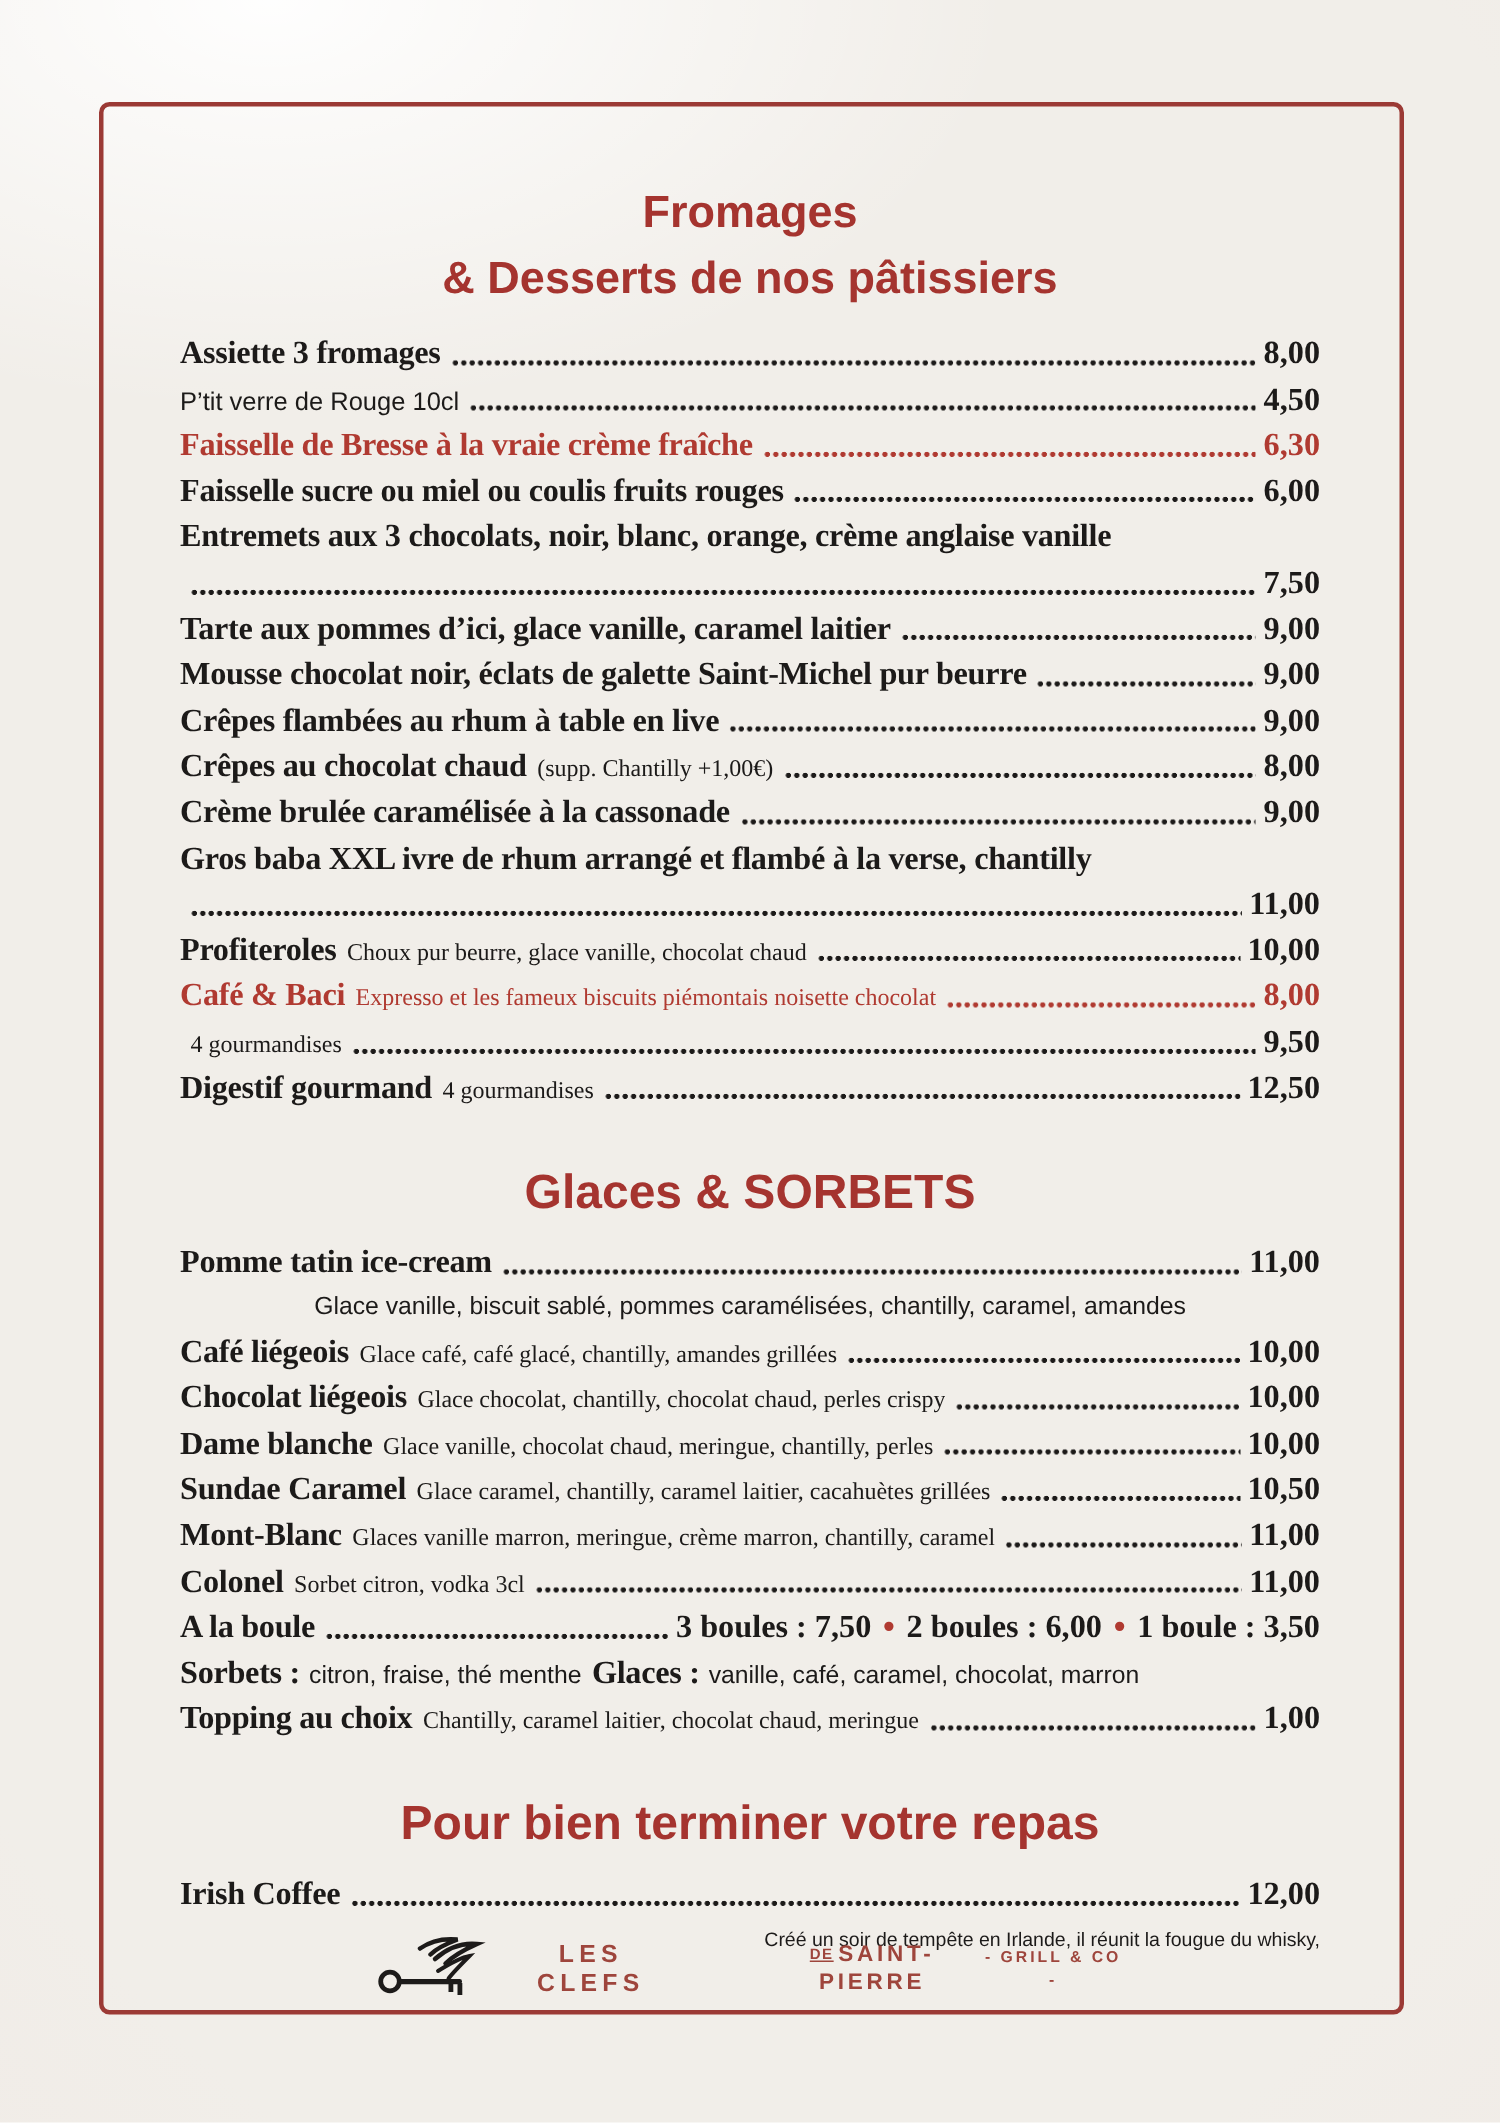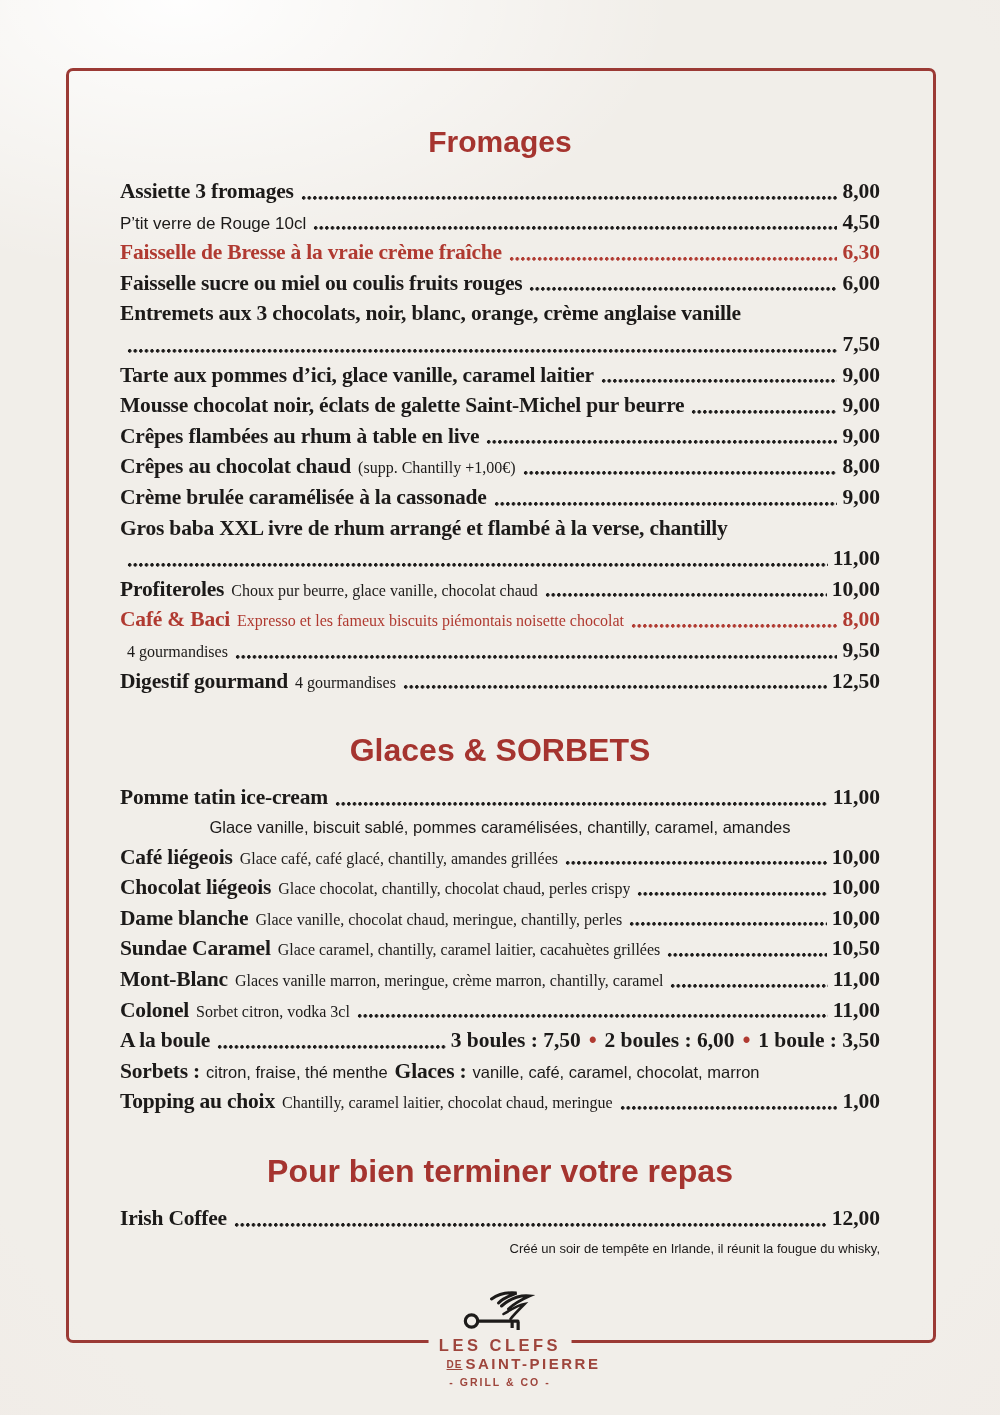--- a/index.html
+++ b/index.html
@@ -15,23 +15,23 @@
       radial-gradient(ellipse 900px 500px at 18% 0%, rgba(255,255,255,0.95) 0%, rgba(255,255,255,0) 55%),
       radial-gradient(ellipse 1200px 1600px at 50% 45%, var(--paper) 55%, #f0e6e2 100%);
   }
   #frame{
     position:absolute;left:66px;top:68px;width:870px;height:1275px;
     box-sizing:border-box;
     border:3px solid var(--border-red);
     border-radius:7px;
   }
   #content{
-    position:absolute;left:66px;top:84px;width:870px;
+    position:absolute;left:66px;top:68px;width:870px;
     box-sizing:border-box;
-    padding:36px 56px 0 54px;
+    padding:52px 56px 0 54px;
     color:var(--ink);
   }
   .title-line{
     text-align:center;color:var(--red-header);
     font-family:"Liberation Sans",sans-serif;
     font-weight:700;font-size:30px;line-height:44px;
     letter-spacing:0px;
   }
   .title-block{margin-bottom:12px;}
   .section-header{
@@ -83,21 +83,21 @@
     font-family:"Liberation Serif","DejaVu Serif",serif;
     font-weight:700;font-size:21.5px;letter-spacing:-0.2px;
   }
   .parts-text{font-size:16.5px;margin:0 7px 0 6px;}
   .center-note{
     text-align:right;font-size:13px;height:30px;line-height:30px;
   }
   
   #logo{
     position:absolute;left:50%;top:1290px;transform:translateX(-50%);
-    display:flex;flex-direction:column;align-items:center;
+    display:flex;flex-direction:row;align-items:center;
     text-align:center;
   }
   #logo .key-wrap{height:44px;display:flex;align-items:flex-end;}
   .logo-line1{
     font-weight:700;font-size:16.5px;letter-spacing:3.5px;
     color:var(--logo-red);
     background:var(--paper);
     padding:0 10px;line-height:19px;margin-top:2px;
   }
   .logo-line2{
@@ -114,20 +114,21 @@
 </style>
 </head>
 <body>
 
 <div id="page">
   <div id="frame"></div>
 
   <div id="content">
     <div class="title-block">
       <div class="title-line">Fromages</div>
+      <div class="title-line">&amp; Desserts de nos pâtissiers</div>
     </div>
     <div id="menu-items">
         <div class="row">
           <span class="name">Assiette 3 fromages</span>
           <div class="leader"></div>
           <span class="price">8,00</span>
         </div>
         <div class="row">
           <span class="name small">P’tit verre de Rouge 10cl</span>
           <div class="leader"></div>

